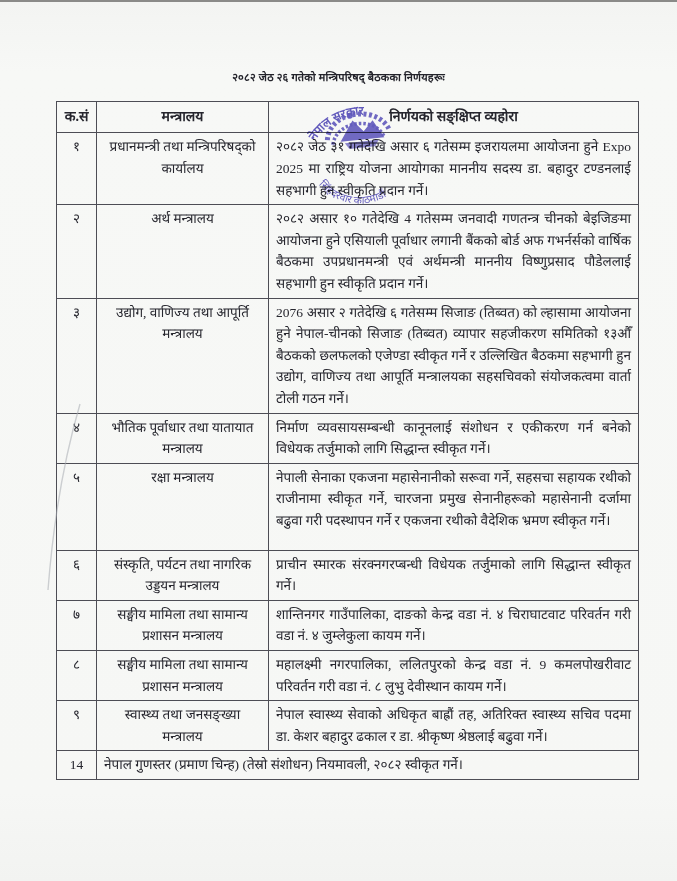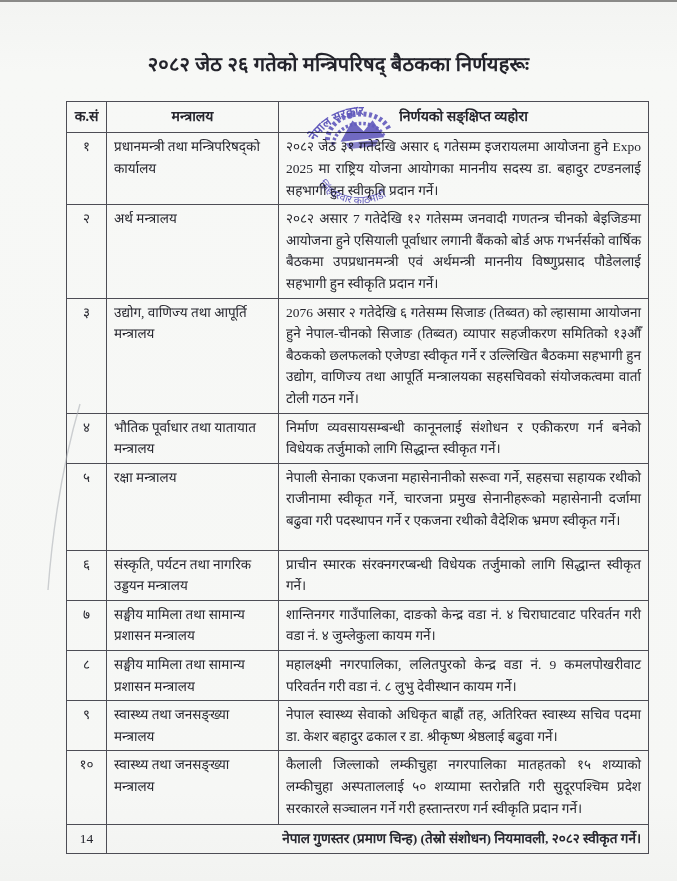--- a/index.html
+++ b/index.html
@@ -14,30 +14,30 @@
   .page {
     position: relative;
     width: 677px;
     height: 881px;
     background: linear-gradient(180deg, #f3f4f2 0%, #f7f8f6 8%, #f6f7f5 90%, #f2f3f1 100%);
     border-top: 2px solid #8a8a88;
     box-sizing: border-box;
     color: #26262e;
   }
   .doc-title {
-    margin-top: 48px;
+    margin-top: 67px;
     text-align: center;
-    font-size: 20px;
+    font-size: 11px;
     font-weight: bold;
     letter-spacing: 0.2px;
     color: #23232b;
   }
   table.decisions {
     position: absolute;
-    left: 66px;
+    left: 56px;
     top: 99px;
     width: 582px;
     border-collapse: collapse;
     table-layout: fixed;
     font-size: 13.5px;
     line-height: 1.6;
     color: #26262e;
   }
   table.decisions, table.decisions th, table.decisions td {
     border: 1.3px solid #4d4d55;
@@ -50,23 +50,23 @@
     height: 22px;
   }
   table.decisions td {
     padding: 3px 7px;
     vertical-align: top;
   }
   col.c-sn { width: 40px; }
   col.c-ministry { width: 172px; }
   col.c-decision { width: 370px; }
   td.sn { text-align: center; }
-  td.ministry { }
+  td.ministry { text-align: center; }
   td.decision { text-align: justify; }
-  td.decision-merged { text-align: right; font-weight: bold; }
+  td.decision-merged { text-align: left; }
   
   tr.r1  { height: 62px; }
   tr.r2  { height: 88px; }
   tr.r3  { height: 113px; }
   tr.r4  { height: 45px; }
   tr.r5  { height: 87px; }
   tr.r6  { height: 44px; }
   tr.r7  { height: 45px; }
   tr.r8  { height: 44px; }
   tr.r9  { height: 44px; }
@@ -116,21 +116,21 @@
     </thead>
     <tbody>
       <tr class="r1">
         <td class="sn">१</td>
         <td class="ministry">प्रधानमन्त्री तथा मन्त्रिपरिषद्को कार्यालय</td>
         <td class="decision">२०८२ जेठ ३१ गतेदेखि असार ६ गतेसम्म इजरायलमा आयोजना हुने Expo 2025 मा राष्ट्रिय योजना आयोगका माननीय सदस्य डा. बहादुर टण्डनलाई सहभागी हुन स्वीकृति प्रदान गर्ने।</td>
       </tr>
       <tr class="r2">
         <td class="sn">२</td>
         <td class="ministry">अर्थ मन्त्रालय</td>
-        <td class="decision">२०८२ असार 7 गतेदेखि १२ गतेसम्म जनवादी गणतन्त्र चीनको बेइजिङमा आयोजना हुने एसियाली पूर्वाधार लगानी बैंकको बोर्ड अफ गभर्नर्सको वार्षिक बैठकमा उपप्रधानमन्त्री एवं अर्थमन्त्री माननीय विष्णुप्रसाद पौडेललाई सहभागी हुन स्वीकृति प्रदान गर्ने।</td>
+        <td class="decision">२०८२ असार १० गतेदेखि 4 गतेसम्म जनवादी गणतन्त्र चीनको बेइजिङमा आयोजना हुने एसियाली पूर्वाधार लगानी बैंकको बोर्ड अफ गभर्नर्सको वार्षिक बैठकमा उपप्रधानमन्त्री एवं अर्थमन्त्री माननीय विष्णुप्रसाद पौडेललाई सहभागी हुन स्वीकृति प्रदान गर्ने।</td>
       </tr>
       <tr class="r3">
         <td class="sn">३</td>
         <td class="ministry">उद्योग, वाणिज्य तथा आपूर्ति मन्त्रालय</td>
         <td class="decision">2076 असार २ गतेदेखि ६ गतेसम्म सिजाङ (तिब्वत) को ल्हासामा आयोजना हुने नेपाल-चीनको सिजाङ (तिब्वत) व्यापार सहजीकरण समितिको १३औँ बैठकको छलफलको एजेण्डा स्वीकृत गर्ने र उल्लिखित बैठकमा सहभागी हुन उद्योग, वाणिज्य तथा आपूर्ति मन्त्रालयका सहसचिवको संयोजकत्वमा वार्ता टोली गठन गर्ने।</td>
       </tr>
       <tr class="r4">
         <td class="sn">४</td>
         <td class="ministry">भौतिक पूर्वाधार तथा यातायात मन्त्रालय</td>
         <td class="decision">निर्माण व्यवसायसम्बन्धी कानूनलाई संशोधन र एकीकरण गर्न बनेको विधेयक तर्जुमाको लागि सिद्धान्त स्वीकृत गर्ने।</td>
@@ -152,25 +152,20 @@
       </tr>
       <tr class="r8">
         <td class="sn">८</td>
         <td class="ministry">सङ्घीय मामिला तथा सामान्य प्रशासन मन्त्रालय</td>
         <td class="decision">महालक्ष्मी नगरपालिका, ललितपुरको केन्द्र वडा नं. 9 कमलपोखरीवाट परिवर्तन गरी वडा नं. ८ लुभु देवीस्थान कायम गर्ने।</td>
       </tr>
       <tr class="r9">
         <td class="sn">९</td>
         <td class="ministry">स्वास्थ्य तथा जनसङ्ख्या मन्त्रालय</td>
         <td class="decision">नेपाल स्वास्थ्य सेवाको अधिकृत बाह्रौं तह, अतिरिक्त स्वास्थ्य सचिव पदमा डा. केशर बहादुर ढकाल र डा. श्रीकृष्ण श्रेष्ठलाई बढुवा गर्ने।</td>
-      </tr>
-      <tr class="r10">
-        <td class="sn">१०</td>
-        <td class="ministry">स्वास्थ्य तथा जनसङ्ख्या मन्त्रालय</td>
-        <td class="decision">कैलाली जिल्लाको लम्कीचुहा नगरपालिका मातहतको १५ शय्याको लम्कीचुहा अस्पताललाई ५० शय्यामा स्तरोन्नति गरी सुदूरपश्चिम प्रदेश सरकारले सञ्चालन गर्ने गरी हस्तान्तरण गर्न स्वीकृति प्रदान गर्ने।</td>
       </tr>
       <tr class="r11">
         <td class="sn">14</td>
         <td class="decision decision-merged" colspan="2">नेपाल गुणस्तर (प्रमाण चिन्ह) (तेस्रो संशोधन) नियमावली, २०८२ स्वीकृत गर्ने।</td>
       </tr>
     </tbody>
   </table>
 
   <svg class="stamp" viewBox="0 0 150 125" xmlns="http://www.w3.org/2000/svg">
     <defs>

